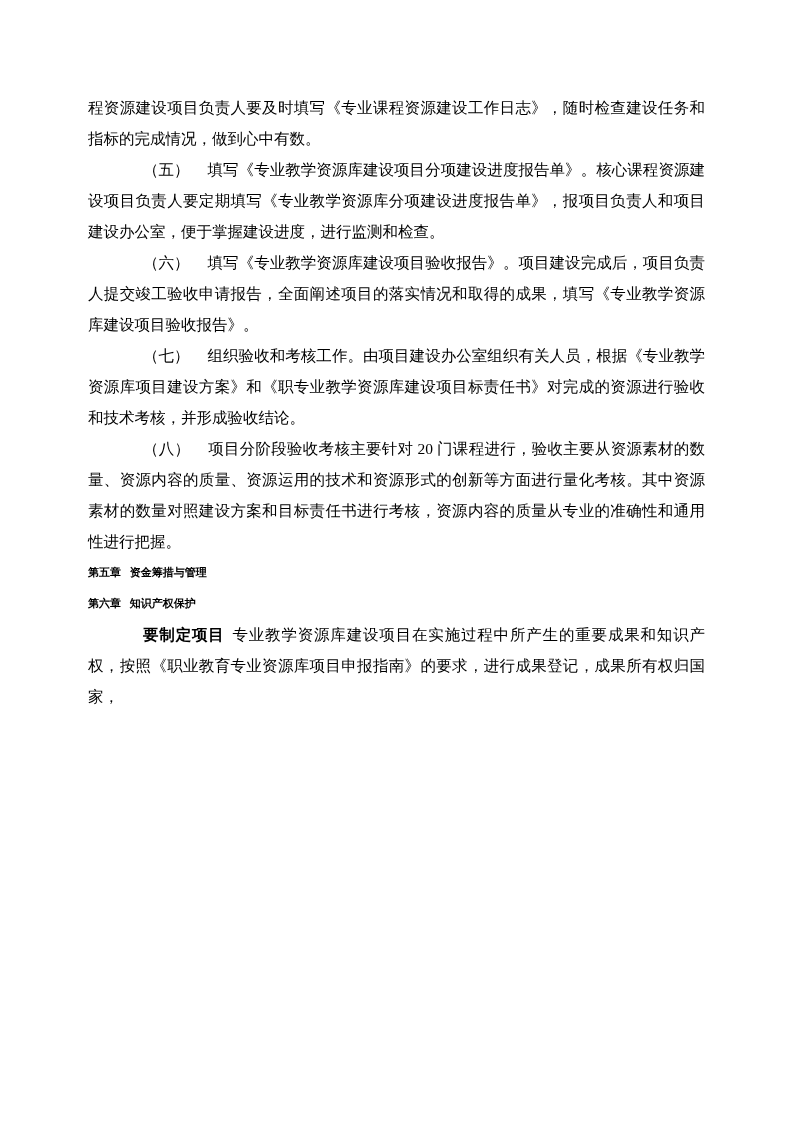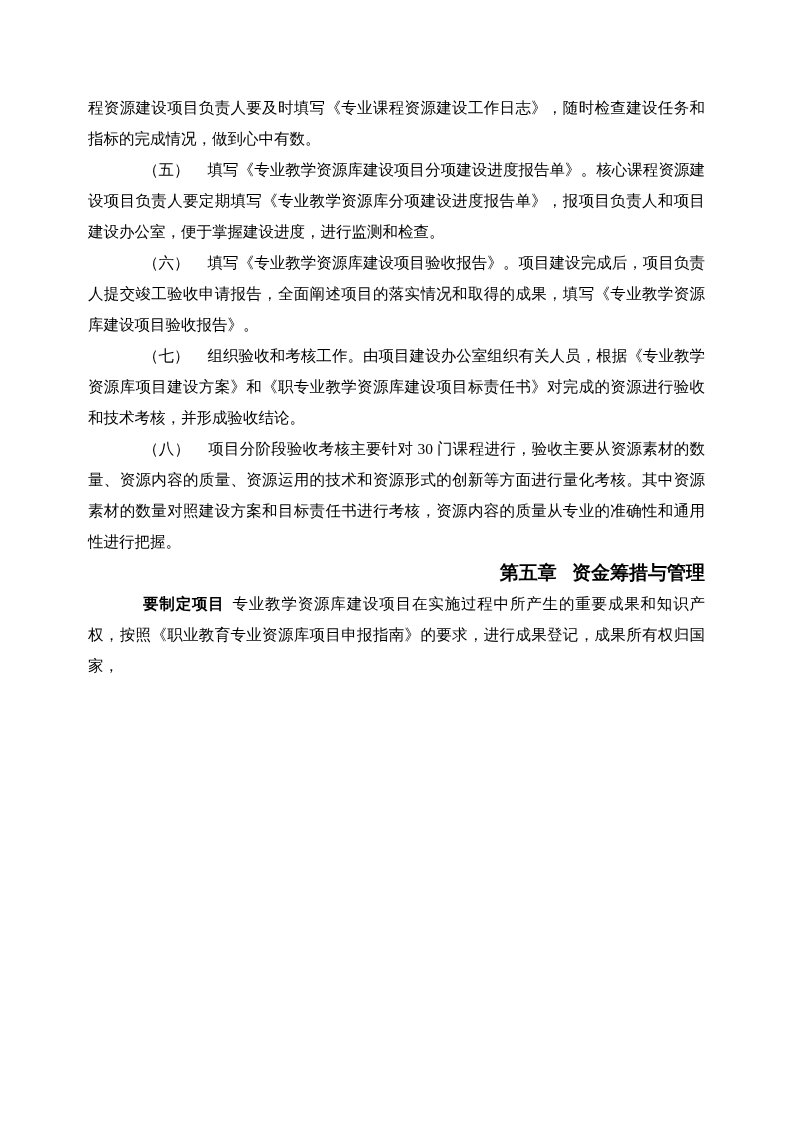--- a/index.html
+++ b/index.html
@@ -30,23 +30,23 @@
   }
   .list-label {
     margin-right: 1.15em;
   }
   .clause-label {
     font-weight: bold;
     margin-right: 0.5em;
   }
   .chapter {
     margin: 0;
-    text-align: right;
+    text-align: left;
     font-weight: bold;
-    font-size: 19px;
+    font-size: 11px;
     line-height: 31px;
   }
   .chapter-num {
     margin-right: 0.8em;
   }
 </style>
 </head>
 <body>
 
 <div class="page">
@@ -61,29 +61,32 @@
 
   <p class="para indent">
     <span class="list-label">（六）</span><span>填写《专业教学资源库建设项目验收报告》。项目建设完成后，项目负责人提交竣工验收申请报告，全面阐述项目的落实情况和取得的成果，填写《专业教学资源库建设项目验收报告》。</span>
   </p>
 
   <p class="para indent">
     <span class="list-label">（七）</span><span>组织验收和考核工作。由项目建设办公室组织有关人员，根据《专业教学资源库项目建设方案》和《职专业教学资源库建设项目标责任书》对完成的资源进行验收和技术考核，并形成验收结论。</span>
   </p>
 
   <p class="para indent">
-    <span class="list-label">（八）</span><span>项目分阶段验收考核主要针对 30 门课程进行，验收主要从资源素材的数量、资源内容的质量、资源运用的技术和资源形式的创新等方面进行量化考核。其中资源素材的数量对照建设方案和目标责任书进行考核，资源内容的质量从专业的准确性和通用性进行把握。</span>
+    <span class="list-label">（八）</span><span>项目分阶段验收考核主要针对 20 门课程进行，验收主要从资源素材的数量、资源内容的质量、资源运用的技术和资源形式的创新等方面进行量化考核。其中资源素材的数量对照建设方案和目标责任书进行考核，资源内容的质量从专业的准确性和通用性进行把握。</span>
   </p>
 
 
 
   <h3 class="chapter">
     <span class="chapter-num">第五章</span><span>资金筹措与管理</span>
   </h3>
 
 
 
+  <h3 class="chapter">
+    <span class="chapter-num">第六章</span><span>知识产权保护</span>
+  </h3>
 
   <p class="para indent">
     <span class="clause-label">要制定项目</span><span>专业教学资源库建设项目在实施过程中所产生的重要成果和知识产权，按照《职业教育专业资源库项目申报指南》的要求，进行成果登记，成果所有权归国家，</span>
   </p>
 
 </div>
 
 </body></html>

